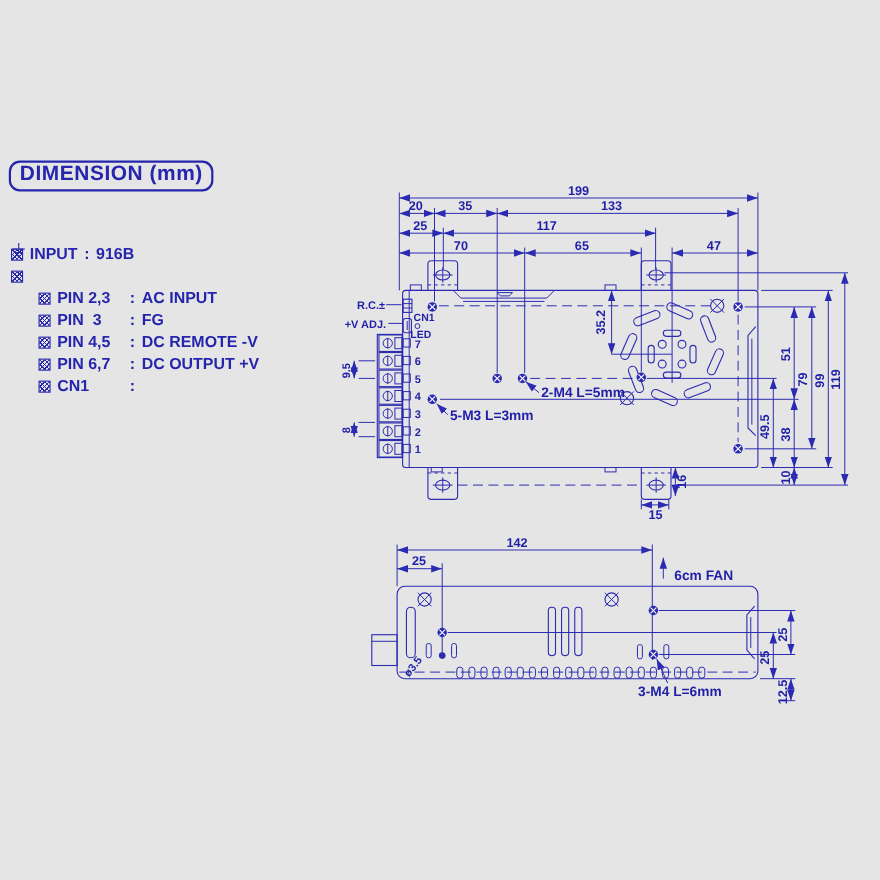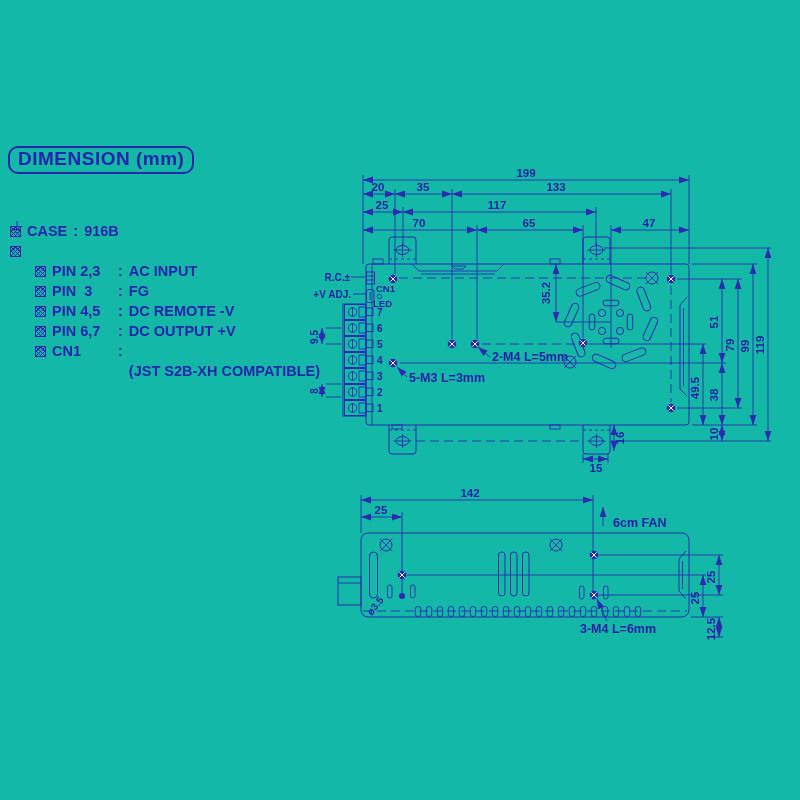--- a/index.html
+++ b/index.html
@@ -1,16 +1,16 @@
 <!DOCTYPE html>
 <html><head>
 <meta charset="utf-8">
 <style>
   html,body{margin:0;padding:0;background:#fff;}
-  #root{position:relative;width:800px;height:800px;background:#14b8a6;overflow:hidden;
+  #root{position:relative;width:800px;height:800px;background:#e5e5e5;overflow:hidden;
         font-family:"Liberation Sans",sans-serif;color:#2525ad;}
   
   .title-box{position:absolute;left:8px;top:146px;border:2px solid #2525ad;border-radius:10px;
              padding:0 8px 2px 8px;font-size:19px;font-weight:bold;letter-spacing:.5px;white-space:nowrap;}
   .spec{position:absolute;left:10px;top:221px;font-size:14.5px;font-weight:bold;}
   .srow{display:flex;align-items:center;gap:6px;height:20px;white-space:pre;}
   .sub{margin-left:25px;}
   .bullet{width:11px;height:11px;flex:0 0 11px;border:1.5px solid #2525ad;box-sizing:border-box;
           background:repeating-linear-gradient(45deg,#2525ad 0 1px,transparent 1px 3px),
                      repeating-linear-gradient(-45deg,#2525ad 0 1px,transparent 1px 3px);}
@@ -33,21 +33,21 @@
 </head>
 <body>
 
 <div id="root">
 
   <div class="title-box">DIMENSION (mm)</div>
 
   <div class="spec">
     <div class="srow">
       <span class="bullet"></span>
-      <span class="lab wide">CASE</span>
+      <span class="lab wide">INPUT</span>
       <span>:</span>
       <span>916B</span>
     </div>
     <div class="srow">
       <span class="bullet"></span>
     </div>
     <div class="srow sub">
       <span class="bullet"></span>
       <span class="lab">PIN 2,3</span>
       <span>:</span>
@@ -76,26 +76,20 @@
     <div class="srow sub">
       <span class="bullet"></span>
       <span class="lab">PIN 6,7</span>
       <span>:</span>
       <span>DC OUTPUT +V</span>
     </div>
     <div class="srow sub">
       <span class="bullet"></span>
       <span class="lab">CN1</span>
       <span>:</span>
-    </div>
-    <div class="srow sub">
-      <span class="bullet hidden"></span>
-      <span class="lab"></span>
-      <span style="visibility:hidden">:</span>
-      <span>(JST S2B-XH COMPATIBLE)</span>
     </div>
   </div>
 
   <svg width="800" height="800" viewBox="0 0 800 800">
     <defs>
       <marker id="arw" viewBox="0 0 10 10" refX="10" refY="5" markerWidth="10" markerHeight="10" orient="auto-start-reverse" markerUnits="userSpaceOnUse">
         <path d="M0,1.6 L10,5 L0,8.4 Z" fill="#2a2ab2"></path>
       </marker>
       <g id="tcell">
         <rect x="0.5" y="0.5" width="21" height="15" class="ln"></rect>

